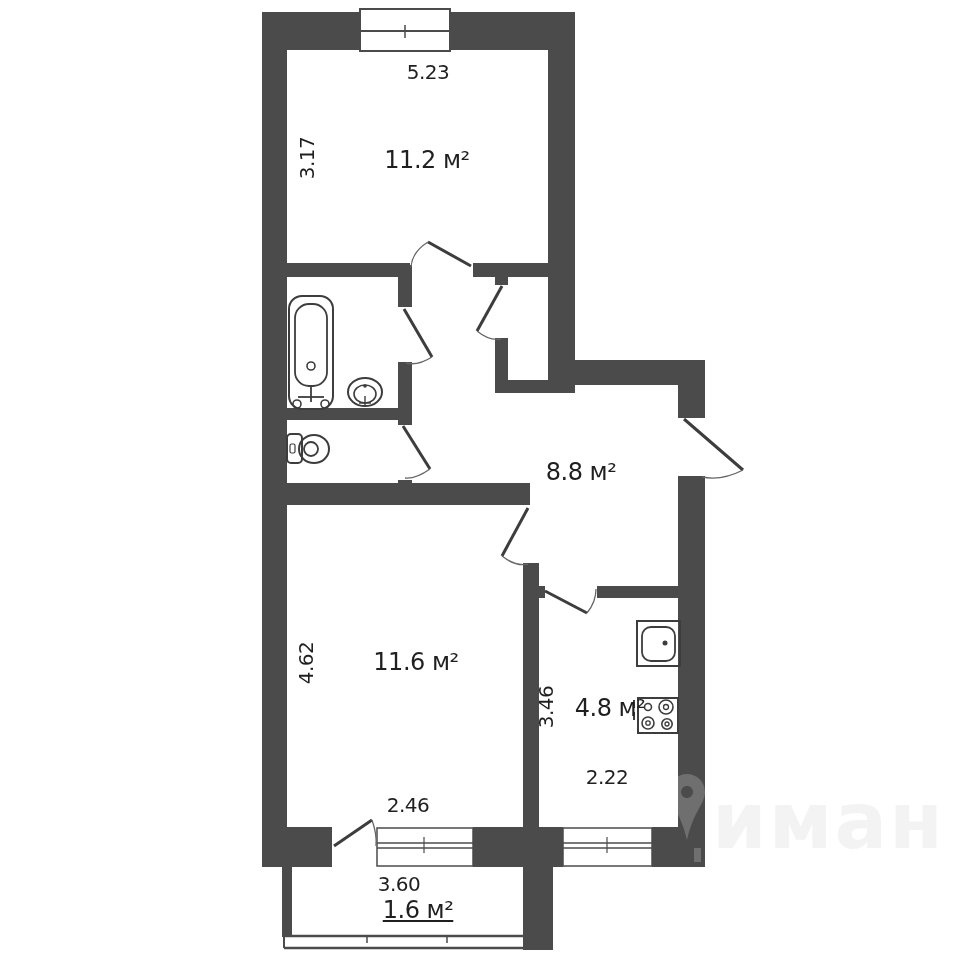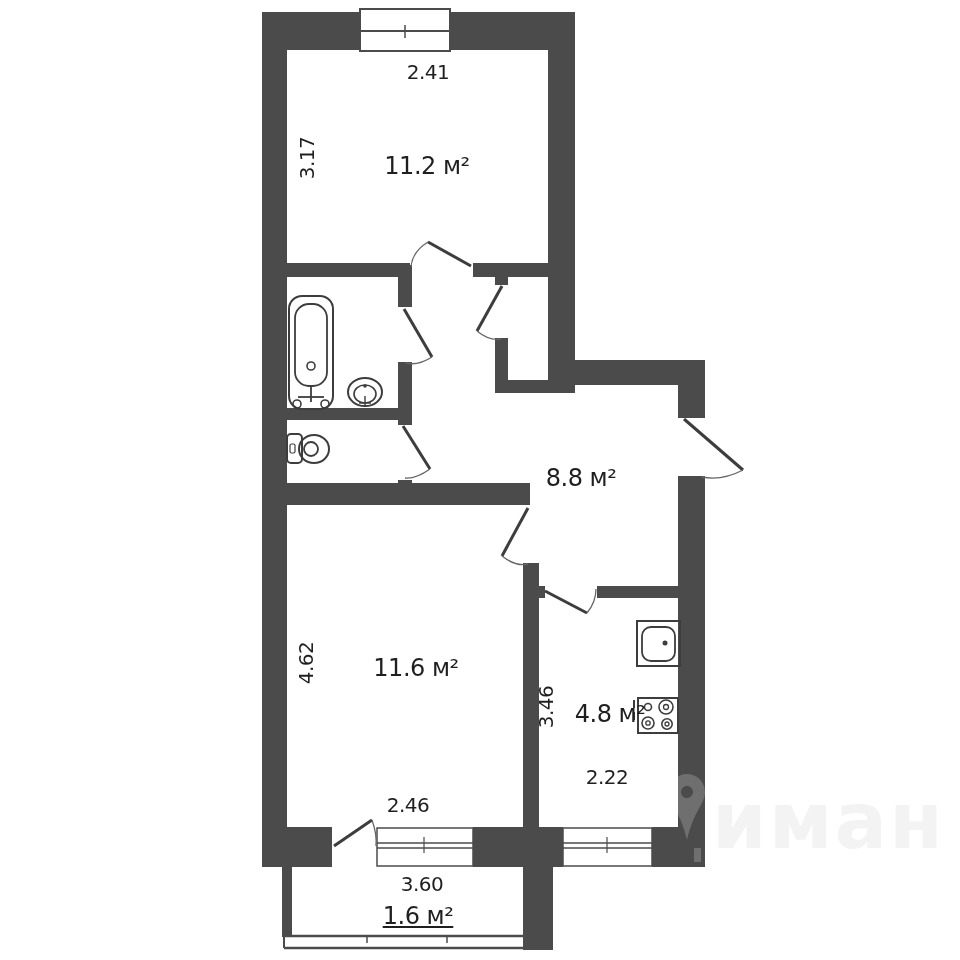--- a/index.html
+++ b/index.html
@@ -6,21 +6,21 @@
   .plan{
     position:relative;width:960px;height:960px;background:#ffffff;overflow:hidden;
     font-family:"DejaVu Sans","Liberation Sans",sans-serif;
   }
   .wall{position:absolute;background:#4b4b4b;}
   .overlay{position:absolute;left:0;top:0;}
   .lbl{
     position:absolute;transform:translate(-50%,-50%);
     font-size:20px;color:#1f1f1f;white-space:nowrap;letter-spacing:-0.5px;
   }
-  .lbl.area{font-size:24px;margin-top:6px;}
+  .lbl.area{font-size:24px;}
   .lbl.vert{transform:translate(-50%,-50%) rotate(-90deg);}
   .wm{
     position:absolute;font-weight:bold;line-height:1;letter-spacing:-5px;
     color:rgba(125,125,125,0.16);pointer-events:none;
   }
   .wm2{letter-spacing:2px;color:rgba(125,125,125,0.09);}
 </style>
 </head>
 <body>
 
@@ -160,30 +160,30 @@
 
     <g>
       <path fill="rgba(255,255,255,0.2)" fill-rule="evenodd" d="M687,774 C697,774 705,782 705,792 C705,804 694,810 687,840 C680,810 669,804 669,792 C669,782 677,774 687,774 Z
            M687,786 C683.7,786 681,788.7 681,792 C681,795.3 683.7,798 687,798 C690.3,798 693,795.3 693,792 C693,788.7 690.3,786 687,786 Z"></path>
       <rect x="694" y="848" width="7" height="14" fill="rgba(255,255,255,0.2)"></rect>
     </g>
   </svg>
 
   <div class="wm wm2" style="left:712px;top:782px;font-size:78px;">иман</div>
 
-  <div class="lbl" style="left:428px;top:72px;">2.41</div>
+  <div class="lbl" style="left:428px;top:72px;">5.23</div>
   <div class="lbl vert" style="left:307px;top:158px;">3.17</div>
   <div class="lbl area" style="left:427px;top:160px;">11.2 м²</div>
 
   <div class="lbl area" style="left:581px;top:472px;">8.8 м²</div>
 
   <div class="lbl vert" style="left:306px;top:663px;">4.62</div>
   <div class="lbl area" style="left:416px;top:662px;">11.6 м²</div>
   <div class="lbl" style="left:408px;top:805px;">2.46</div>
 
   <div class="lbl vert" style="left:546px;top:707px;">3.46</div>
   <div class="lbl area" style="left:610px;top:708px;">4.8 м²</div>
   <div class="lbl" style="left:607px;top:777px;">2.22</div>
 
-  <div class="lbl" style="left:422px;top:884px;text-align:right;">3.60</div>
+  <div class="lbl" style="left:399px;top:884px;text-align:right;">3.60</div>
   <div class="lbl area" style="left:418px;top:910px;text-decoration:underline;">1.6 м²</div>
 
 </div>
 
 </body></html>

